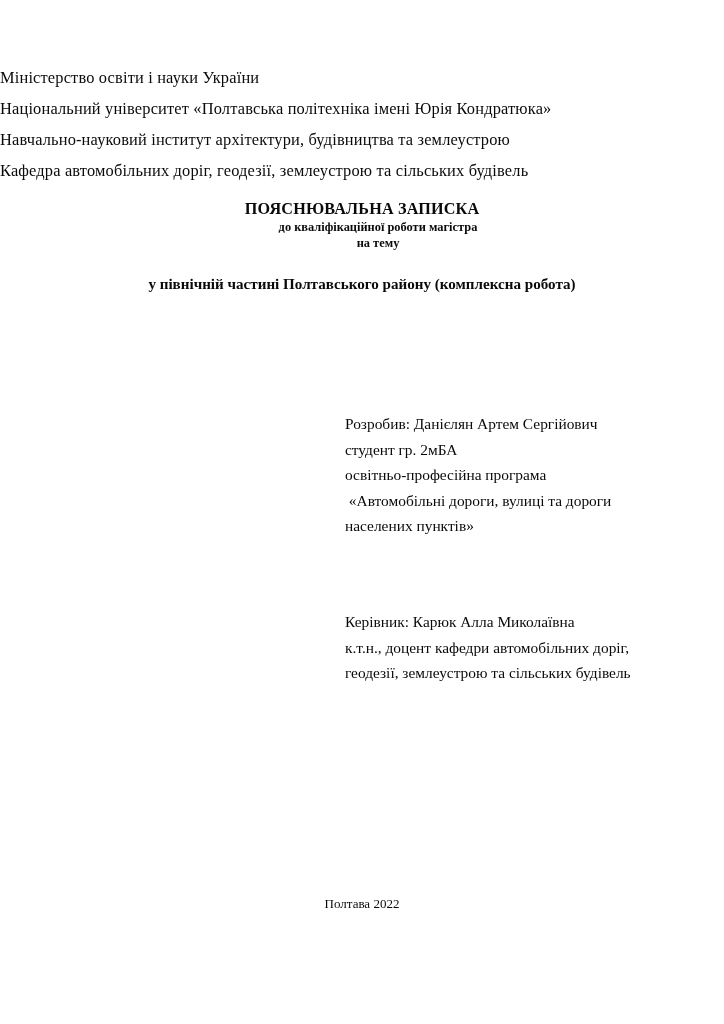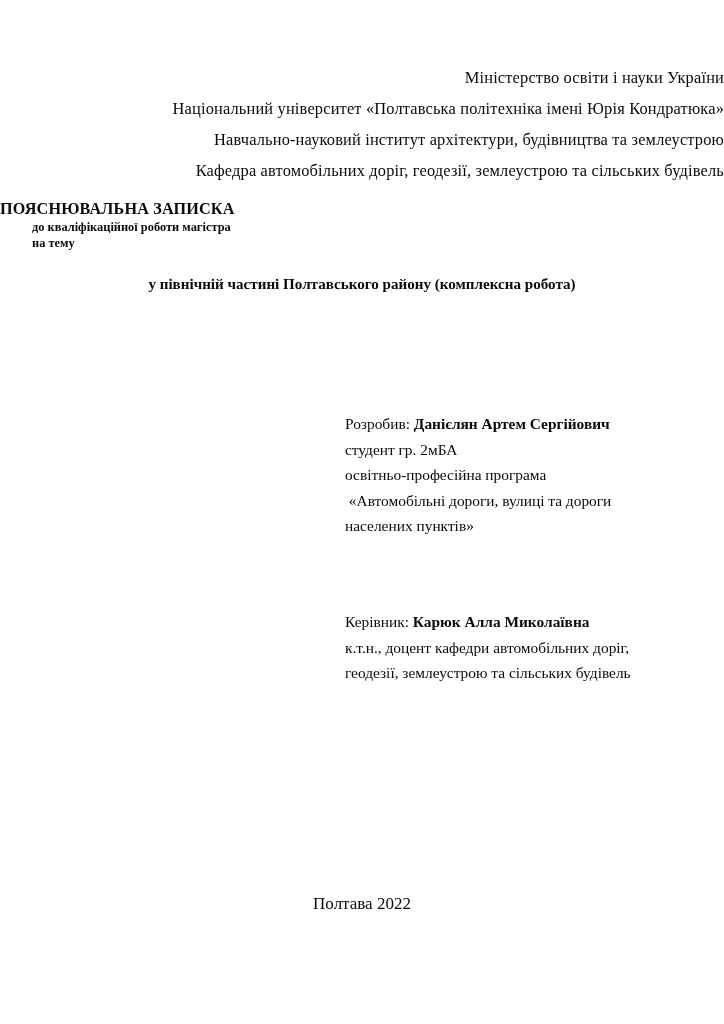--- a/index.html
+++ b/index.html
@@ -25,36 +25,36 @@
     box-sizing: border-box;
     background: #ffffff;
   }
 
   
   .institution {
     position: absolute;
     top: 62px;
     left: 0;
     width: 724px;
-    text-align: right;
+    text-align: left;
   }
   .institution .line {
     font-size: 16.4px;
     line-height: 31px;
     white-space: nowrap;
     letter-spacing: 0.01em;
   }
 
   
   .doc-kind {
     position: absolute;
     top: 199px;
     left: 0;
     width: 724px;
-    text-align: left;
+    text-align: center;
   }
   .doc-kind .kind-main {
     font-size: 16.2px;
     font-weight: bold;
     line-height: 20px;
     letter-spacing: 0.01em;
   }
   .doc-kind .kind-sub {
     font-size: 12.4px;
     font-weight: bold;
@@ -83,41 +83,41 @@
     left: 345px;
     width: 360px;
     text-align: left;
   }
   .block .row {
     font-size: 15.4px;
     line-height: 25.6px;
     white-space: pre;
   }
   .block .row b {
-    font-weight: bold;
+    font-weight: normal;
   }
 
   .block-developer { top: 411px; }
   .block-supervisor { top: 609px; }
   .block-reviewer  { top: 731px; }
 
   .block-reviewer .row-indent {
     padding-left: 200px;
   }
 
   
   .footer {
     position: absolute;
     top: 893px;
     left: 0;
     width: 724px;
     text-align: center;
   }
   .footer .city-year {
-    font-size: 17px;
+    font-size: 13px;
     line-height: 22px;
   }
 </style>
 </head>
 <body>
 
 <div class="page">
 
   <div class="institution">
     <div class="line">Міністерство освіти і науки України</div>

